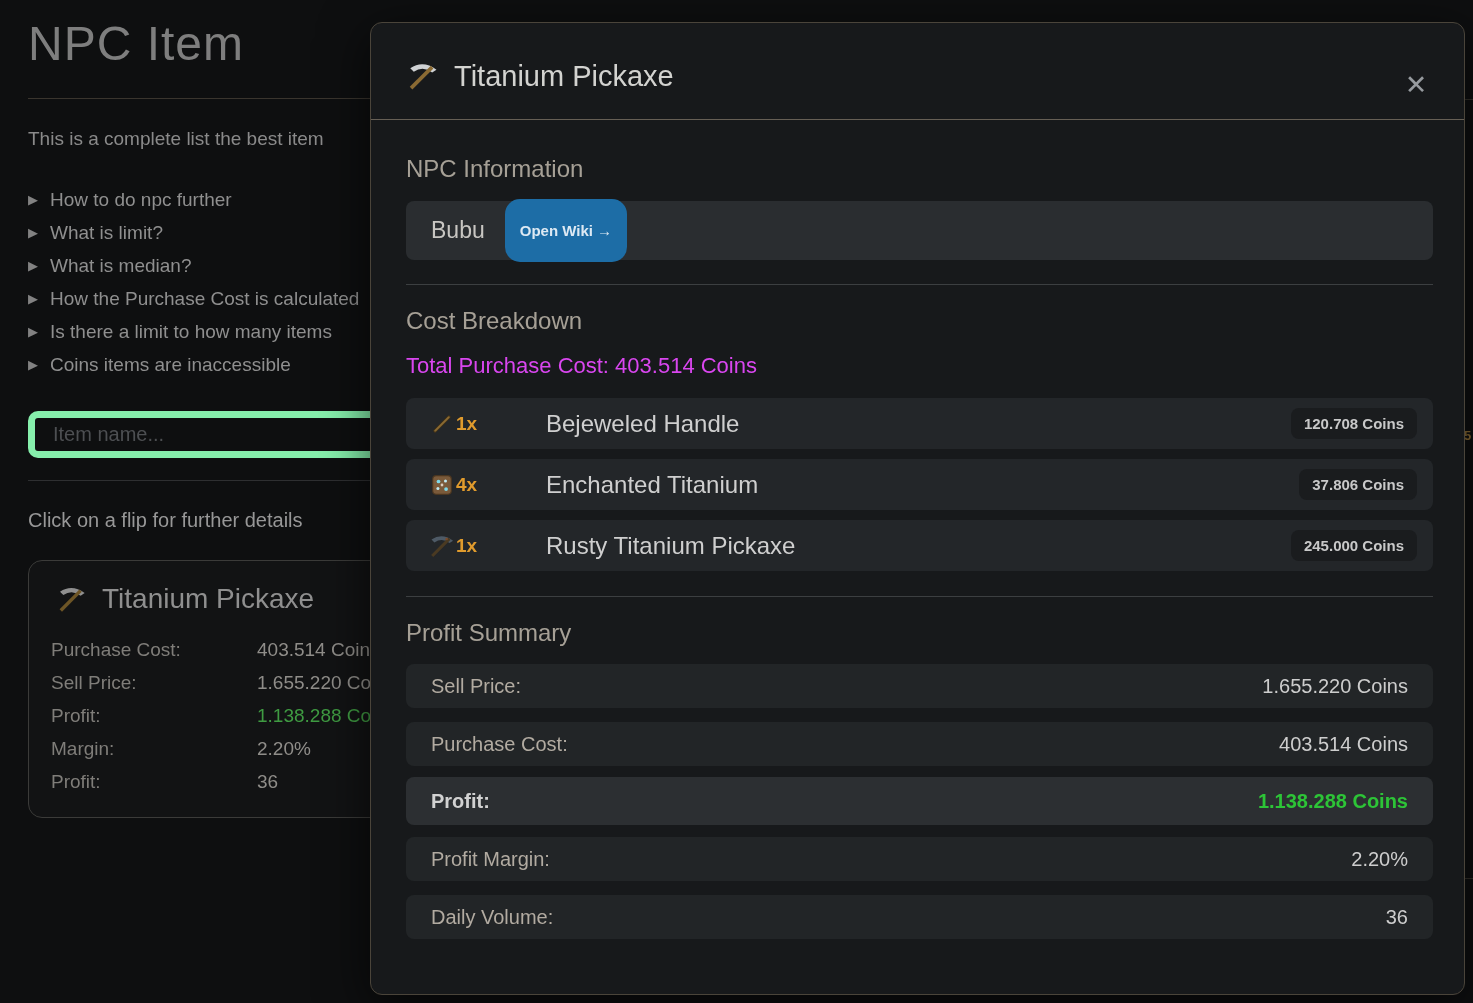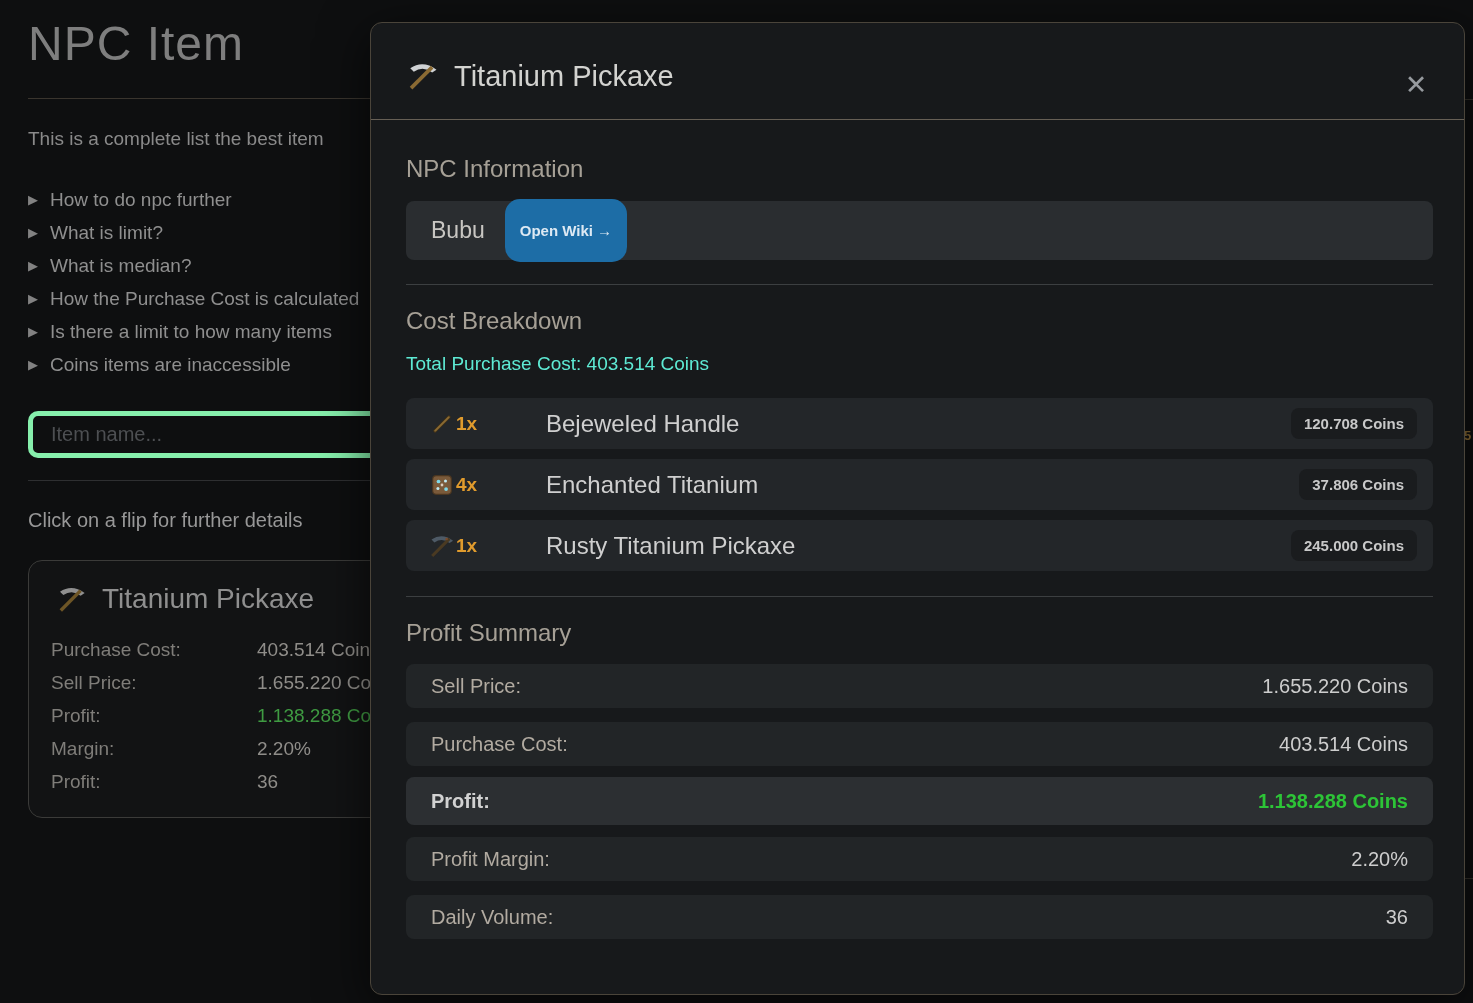--- a/index.html
+++ b/index.html
@@ -8,21 +8,21 @@
   .stage { position:relative; width:1473px; height:1003px; background:#0e0f10; }
 
   
   .pg-title { position:absolute; left:28px; top:16px; font-size:48px; font-weight:400; color:#7e7e7e; letter-spacing:1px; }
   .pg-rule { position:absolute; left:28px; top:98px; width:1140px; height:1px; background:#3a352e; }
   .pg-intro { position:absolute; left:28px; top:128px; font-size:19px; color:#8a8a8a; white-space:nowrap; }
   .faq { position:absolute; left:28px; top:183px; }
   .faq-item { display:flex; align-items:center; height:33px; color:#8f8f8f; font-size:19px; cursor:pointer; white-space:nowrap; }
   .faq-item .tri { font-size:13px; color:#828282; margin-right:12px; }
   .pg-search { position:absolute; left:28px; top:411px; width:362px; height:47px; background:transparent;
-               border:5px solid #86efac; border-radius:10px; padding:0 18px; font-size:20px; color:#14b8a6;
+               border:7px solid #86efac; border-radius:10px; padding:0 18px; font-size:20px; color:#14b8a6;
                font-family:"Liberation Sans", sans-serif; outline:none; }
   .pg-search::placeholder { color:#4d4f52; }
   .pg-rule2 { position:absolute; left:28px; top:480px; width:1140px; height:1px; background:#2e2f31; }
   .pg-hint { position:absolute; left:28px; top:509px; font-size:20px; color:#979797; white-space:nowrap; }
 
   .flip-card { position:absolute; left:28px; top:560px; width:372px; height:258px; background:#121314;
                border:1px solid #3b3b39; border-radius:14px; overflow:hidden; }
   .flip-card-head { position:absolute; left:27px; top:22px; display:flex; align-items:center; gap:14px; }
   .flip-card-head .title { font-size:28px; color:#8f8f8f; white-space:nowrap; }
   .flip-rows { position:absolute; left:22px; top:72px; width:400px; }
@@ -49,21 +49,21 @@
   .m-body { position:absolute; left:35px; top:96px; width:1027px; }
   .sec-h { position:absolute; font-size:24px; color:#a6a096; font-weight:400; white-space:nowrap; }
   .m-hr { position:absolute; left:0; width:1027px; height:1px; background:#3c3f41; }
 
   .npc-row { position:absolute; top:82px; left:0; width:1027px; height:59px; background:#2a2d30; border-radius:8px;
              display:flex; align-items:center; padding-left:25px; }
   .npc-name { font-size:23px; color:#c8c6c2; margin-right:20px; }
   .wiki-btn { background:#1d6da6; color:#dde9f3; border:none; border-radius:15px; padding:23px 15px;
               font-size:15px; font-weight:700; cursor:pointer; font-family:"Liberation Sans", sans-serif; white-space:nowrap; }
 
-  .total-line { position:absolute; font-size:19px; color:#5eead4; white-space:nowrap; }
+  .total-line { position:absolute; font-size:22px; color:#d946ef; white-space:nowrap; }
 
   .cost-row { position:absolute; left:0; width:1027px; height:51px; background:#232629; border-radius:8px;
               display:flex; align-items:center; cursor:pointer; }
   .cost-row .ic { width:28px; height:28px; margin-left:22px; flex:0 0 auto; }
   .cost-row .qty { width:50px; font-size:19px; font-weight:700; color:#e09b2d; }
   .cost-row .nm { margin-left:40px; font-size:24px; color:#cfcfcf; white-space:nowrap; }
   .cost-row .badge { margin-left:auto; margin-right:16px; background:#1a1c1e; border-radius:8px;
                      padding:7px 13px; font-size:15px; font-weight:700; color:#c9c9c9; white-space:nowrap; }
 
   .sum-row { position:absolute; left:0; width:1027px; height:44px; background:#222527; border-radius:8px;

